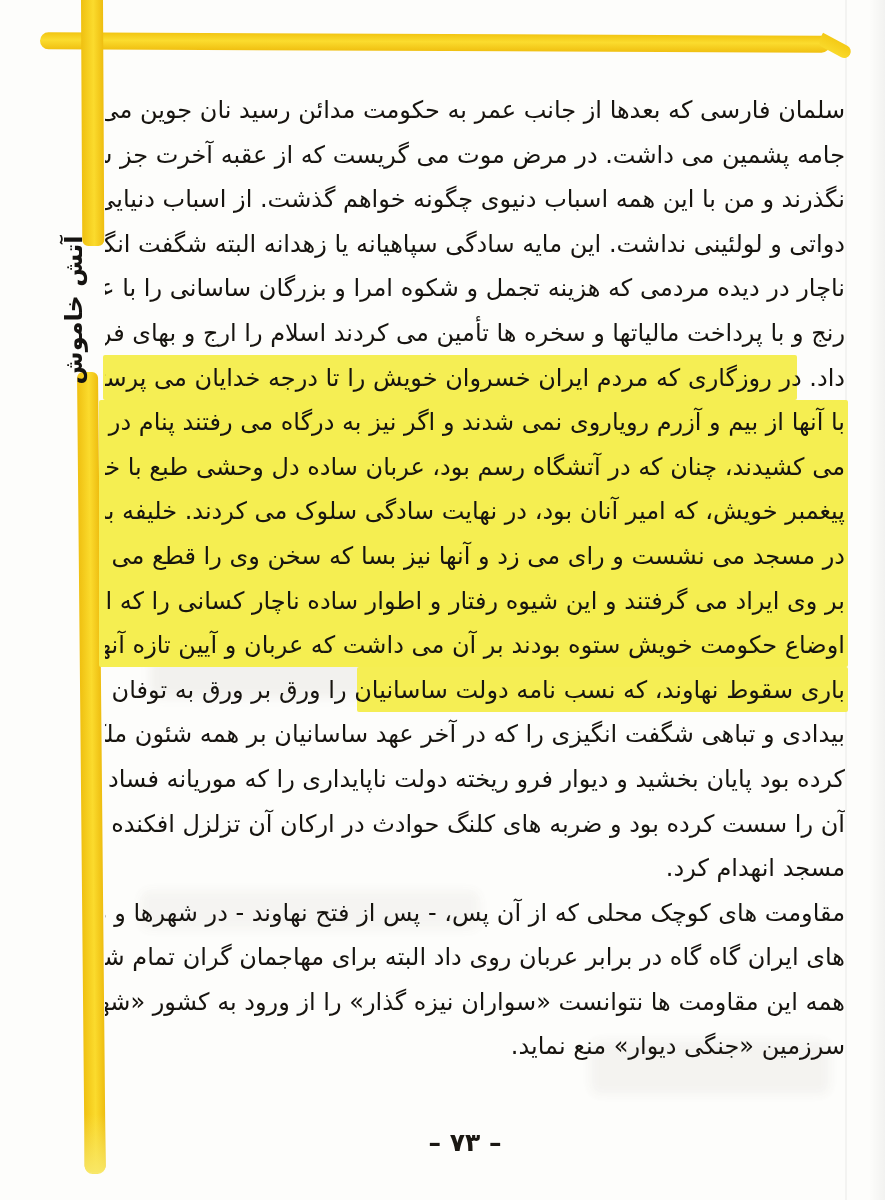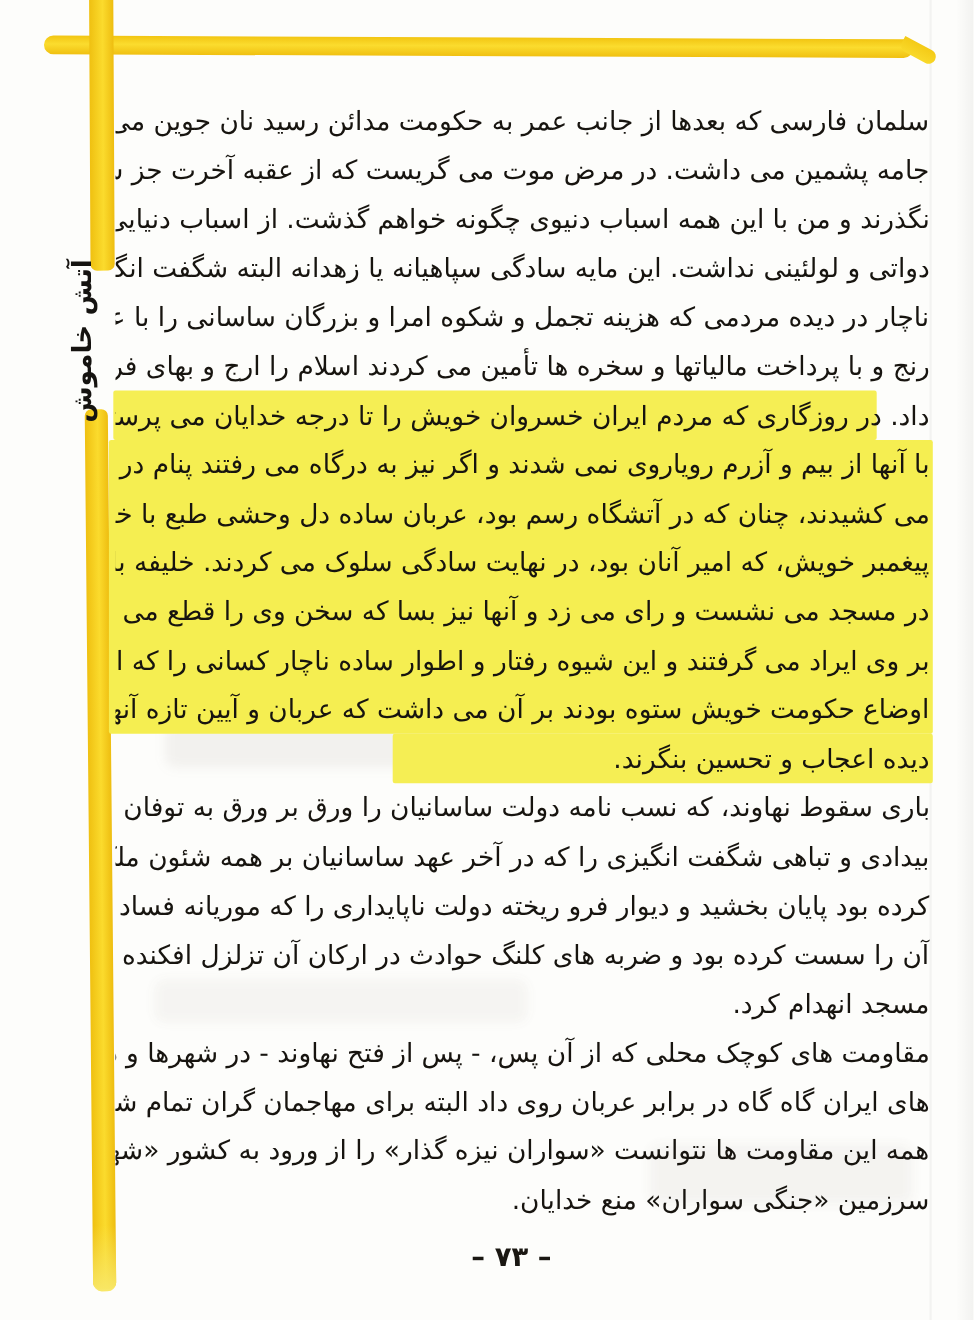--- a/index.html
+++ b/index.html
@@ -111,26 +111,25 @@
       <div class="line">دواتی و لولئینی نداشت. این مایه سادگی سپاهیانه یا زهدانه البته شگفت انگیز بود و</div>
       <div class="line">ناچار در دیده مردمی که هزینه تجمل و شکوه امرا و بزرگان ساسانی را با عسرت و</div>
       <div class="line">رنج و با پرداخت مالیاتها و سخره ها تأمین می کردند اسلام را ارج و بهای فراوان می</div>
       <div class="line">داد. در روزگاری که مردم ایران خسروان خویش را تا درجه خدایان می پرستیدند و</div>
       <div class="line">با آنها از بیم و آزرم رویاروی نمی شدند و اگر نیز به درگاه می رفتند پنام در روی</div>
       <div class="line">می کشیدند، چنان که در آتشگاه رسم بود، عربان ساده دل وحشی طبع با خلیفه</div>
       <div class="line">پیغمبر خویش، که امیر آنان بود، در نهایت سادگی سلوک می کردند. خلیفه با آنها</div>
       <div class="line">در مسجد می نشست و رای می زد و آنها نیز بسا که سخن وی را قطع می کردند و</div>
       <div class="line">بر وی ایراد می گرفتند و این شیوه رفتار و اطوار ساده ناچار کسانی را که از احوال و</div>
       <div class="line">اوضاع حکومت خویش ستوه بودند بر آن می داشت که عربان و آیین تازه آنها را به</div>
-      <div class="line para-end">دیده اعجاب و تحسین بنگرند.</div>
       <div class="line">باری سقوط نهاوند، که نسب نامه دولت ساسانیان را ورق بر ورق به توفان فنا داد،</div>
       <div class="line">بیدادی و تباهی شگفت انگیزی را که در آخر عهد ساسانیان بر همه شئون ملک رخنه</div>
       <div class="line">کرده بود پایان بخشید و دیوار فرو ریخته دولت ناپایداری را که موریانه فساد و بیداد</div>
       <div class="line">آن را سست کرده بود و ضربه های کلنگ حوادث در ارکان آن تزلزل افکنده بود</div>
       <div class="line para-end">مسجد انهدام کرد.</div>
       <div class="line">مقاومت های کوچک محلی که از آن پس، - پس از فتح نهاوند - در شهرها و دیه</div>
       <div class="line">های ایران گاه گاه در برابر عربان روی داد البته برای مهاجمان گران تمام شد اما</div>
       <div class="line">همه این مقاومت ها نتوانست «سواران نیزه گذار» را از ورود به کشور «شهریاران» و</div>
-      <div class="line para-end">سرزمین «جنگی سواران» منع خدایان.</div>
+      <div class="line para-end">سرزمین «جنگی دیوار» منع نماید.</div>
     </div>
 </div>
 
 <div class="page-number">– ۷۳ –</div>
 
 </body></html>

